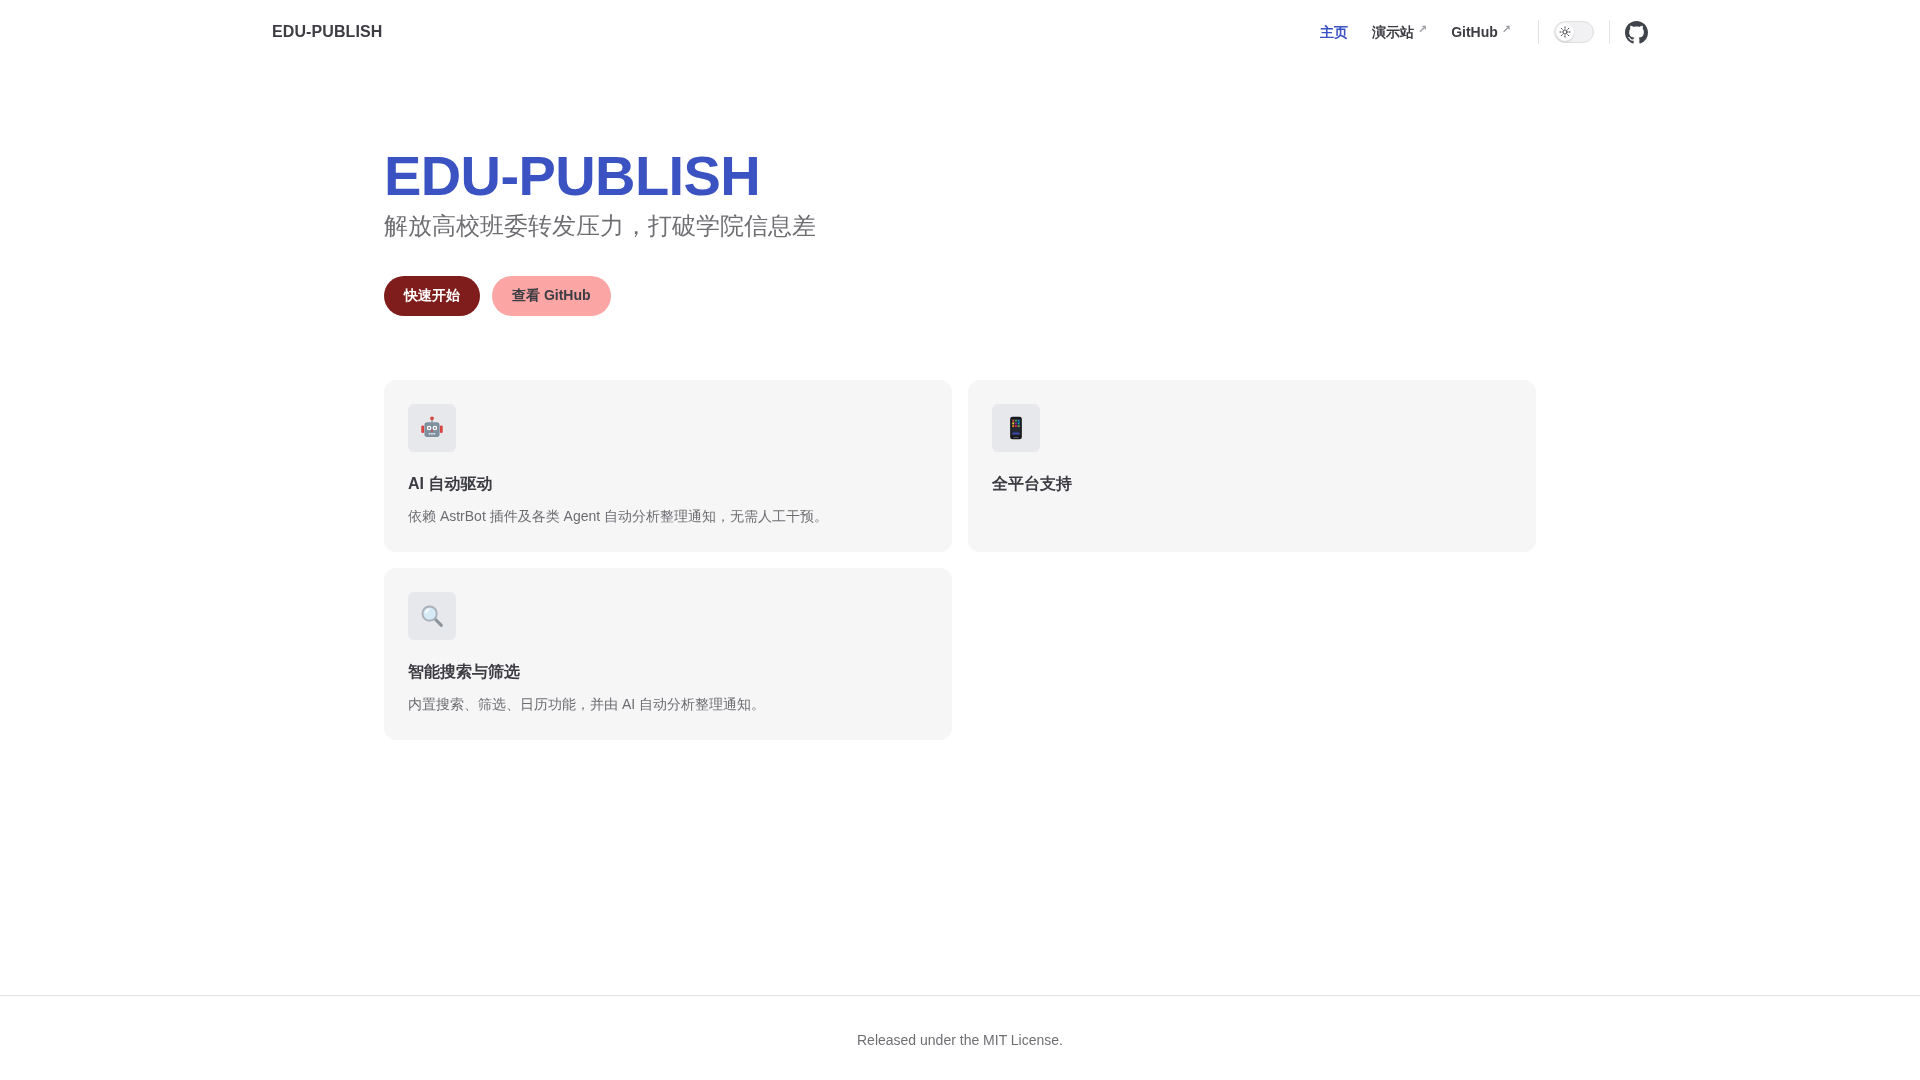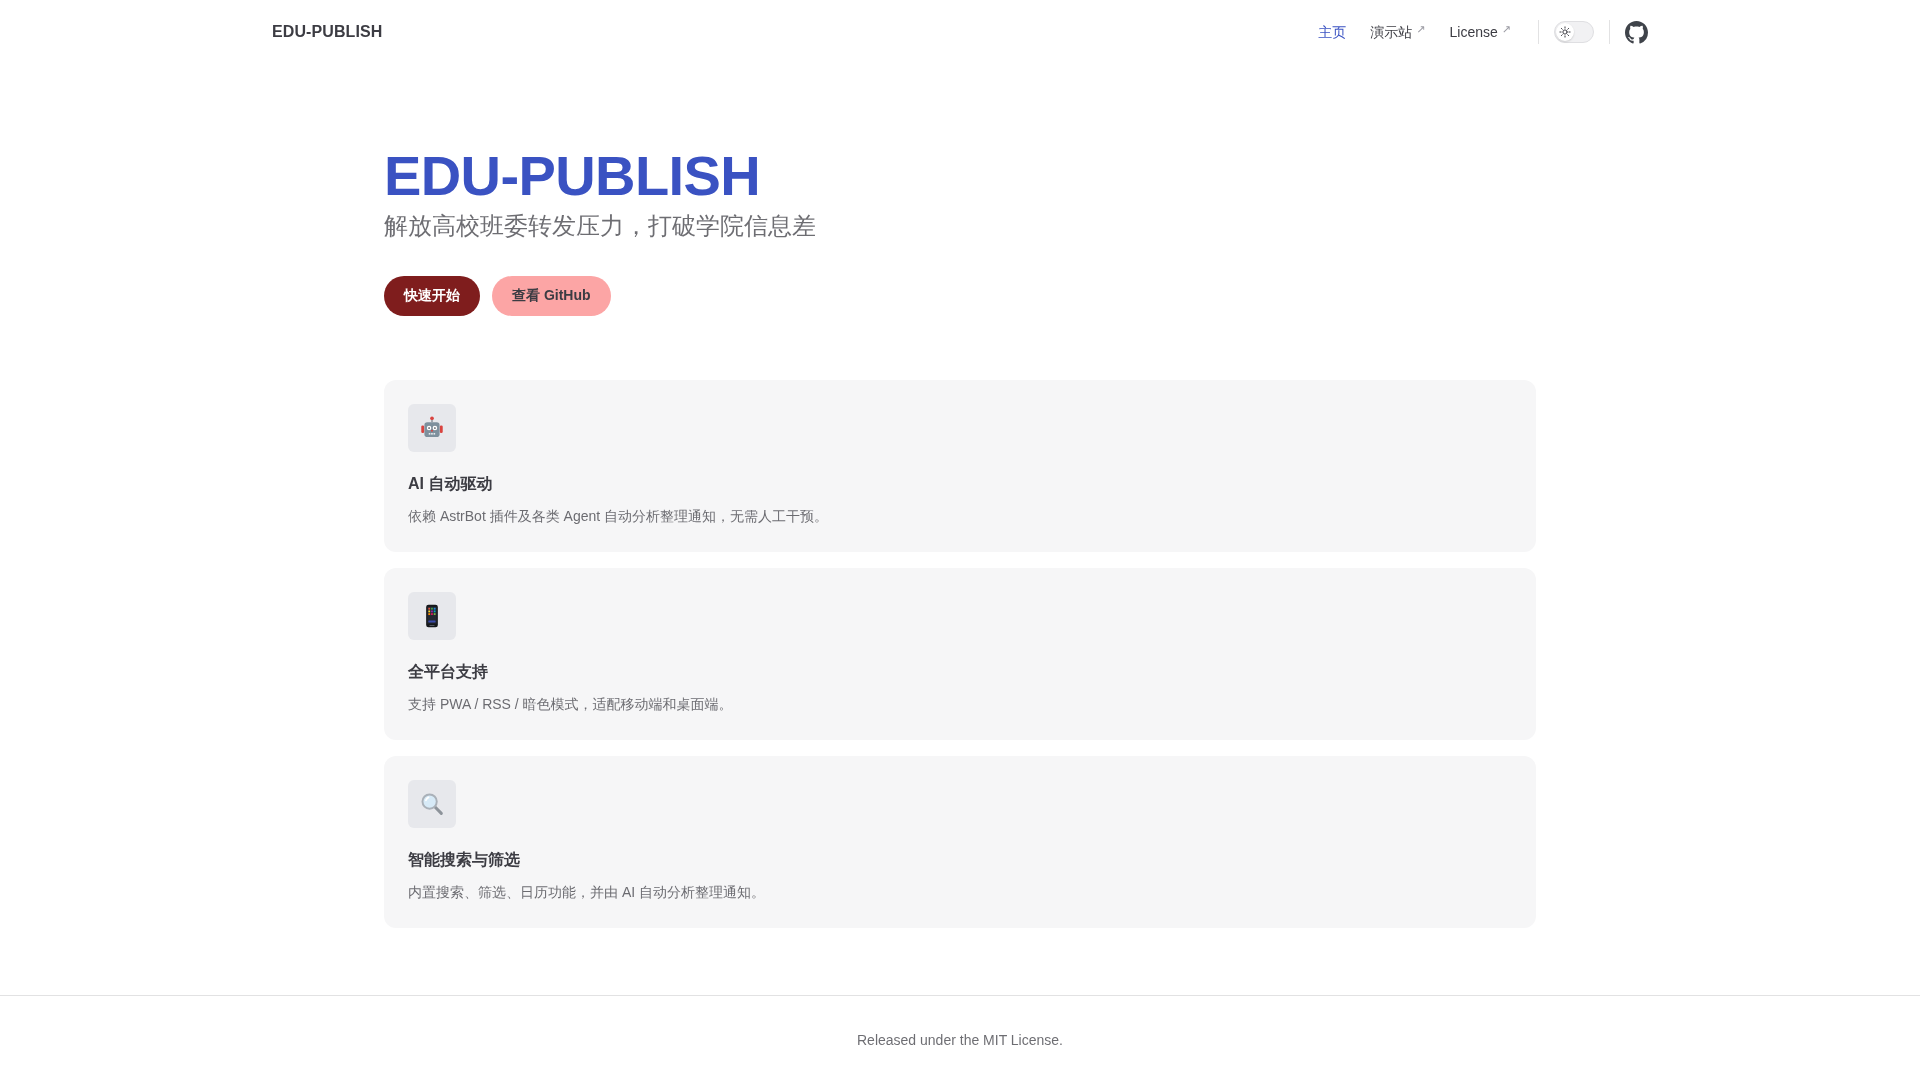--- a/index.html
+++ b/index.html
@@ -16,21 +16,21 @@
 
   
   .navbar { height:64px; flex:0 0 auto; background:#fff; }
   .nav-inner {
     max-width:1440px; height:100%; margin:0 auto; padding:0 32px;
     display:flex; align-items:center; justify-content:space-between;
   }
   .logo { font-size:16px; font-weight:700; color:#3c3c43; letter-spacing:.1px; }
   .nav-right { display:flex; align-items:center; }
   .nav-link {
-    font-size:14px; font-weight:400; color:#3c3c43;
+    font-size:14px; font-weight:700; color:#3c3c43;
     padding:0 12px; display:inline-flex; align-items:center; line-height:64px;
   }
   .nav-link.active { color:#3a52c2; }
   .ext-arrow { color:#9c9ca4; font-size:11px; margin-left:4px; position:relative; top:-3px; }
   .nav-divider { width:1px; height:24px; background:#e2e2e3; margin:0 15px; }
   .theme-toggle {
     position:relative; width:40px; height:22px; border-radius:11px;
     background:#f1f1f3; border:1px solid #dfdfe2; cursor:pointer; flex:0 0 auto;
   }
   .toggle-knob {
@@ -60,21 +60,21 @@
     height:40px; padding:0 20px; border-radius:20px; border:none; cursor:pointer;
     font-size:14px; font-weight:600; font-family:inherit;
     display:inline-flex; align-items:center; justify-content:center;
   }
   .btn-brand { background:#7f1d1d; color:#ffffff; }
   .btn-alt { background:#fca5a5; color:#3c3c43; }
 
   
   .features {
     max-width:1152px; margin:64px auto 0;
-    display:grid; grid-template-columns:repeat(1,1fr); gap:16px;
+    display:grid; grid-template-columns:repeat(2,1fr); gap:16px;
   }
   .card { background:#f6f6f7; border-radius:12px; padding:24px; }
   .card-icon {
     width:48px; height:48px; border-radius:6px;
     background:rgba(142,150,170,0.14);
     display:flex; align-items:center; justify-content:center;
     margin-bottom:20px;
   }
   .card-title { font-size:16px; line-height:24px; font-weight:600; color:#3c3c43; }
   .card-desc {
@@ -95,21 +95,21 @@
 <header class="navbar">
   <div class="nav-inner">
     <a class="logo">EDU-PUBLISH</a>
     <nav class="nav-right">
       <a class="nav-link active">主页</a>
       <a class="nav-link">
         <span>演示站</span>
         <span class="ext-arrow">↗</span>
       </a>
       <a class="nav-link">
-        <span>License</span>
+        <span>GitHub</span>
         <span class="ext-arrow">↗</span>
       </a>
       <div class="nav-divider"></div>
       <button class="theme-toggle">
         <span class="toggle-knob">
           <span style="display:inline-flex">
             <svg width="12" height="12" viewBox="0 0 24 24" fill="none" stroke="#3c3c43" stroke-width="2" stroke-linecap="round">
               <circle cx="12" cy="12" r="4.2"></circle>
               <line x1="12" y1="1.8" x2="12" y2="4.2"></line>
               <line x1="12" y1="19.8" x2="12" y2="22.2"></line>
@@ -181,21 +181,20 @@
           <rect x="11.1" y="6.9" width="1.7" height="1.7" fill="#8e24aa"></rect>
           <rect x="13.6" y="6.9" width="1.7" height="1.7" fill="#00acc1"></rect>
           <rect x="8.6" y="9.4" width="1.7" height="1.7" fill="#fb8c00"></rect>
           <rect x="11.1" y="9.4" width="1.7" height="1.7" fill="#d81b60"></rect>
           <rect x="13.6" y="9.4" width="1.7" height="1.7" fill="#7cb342"></rect>
           <rect x="8.6" y="16.2" width="6.7" height="1.7" rx="0.4" fill="#3949ab"></rect>
           <rect x="9.6" y="20.2" width="4.8" height="1" rx="0.5" fill="#565b63"></rect>
         </svg>
       </div>
       <h2 class="card-title">全平台支持</h2>
-      <p class="card-desc">支持 PWA / RSS / 暗色模式，适配移动端和桌面端。</p>
     </div>
 
     <div class="card">
       <div class="card-icon">
         <svg width="26" height="26" viewBox="0 0 24 24">
           <line x1="14.8" y1="14.8" x2="20.6" y2="20.6" stroke="#8d939a" stroke-width="2.8" stroke-linecap="round"></line>
           <circle cx="9.8" cy="9.8" r="6.6" fill="#d7eaf7" stroke="#aab1b9" stroke-width="1.8"></circle>
           <path d="M6.4 8.6 A4.4 4.4 0 0 1 8.8 5.9" fill="none" stroke="#ffffff" stroke-width="1.6" stroke-linecap="round"></path>
         </svg>
       </div>

